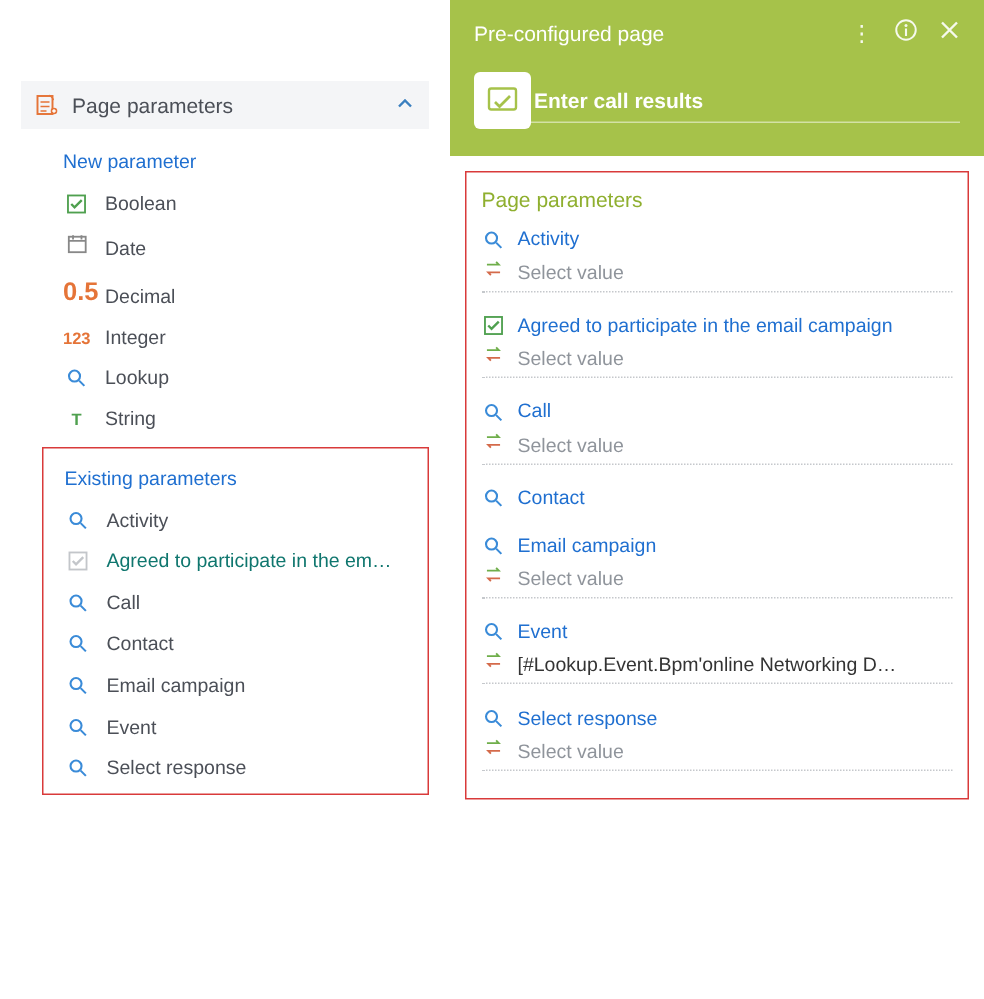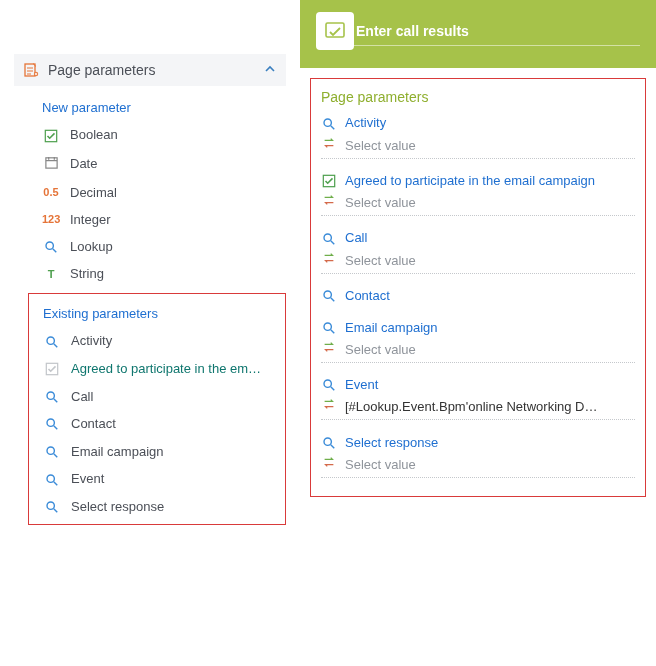--- a/index.html
+++ b/index.html
@@ -40,21 +40,21 @@
     margin-left: auto;
     color: #3a7fbf;
   }
   .link-blue {
     color: #1f6fd0;
     padding: 6px 6px 6px 28px;
     cursor: pointer;
   }
   .param-item {
     display: flex;
-    align-items: center;
+    align-items: flex-end;
     padding: 6px 6px 6px 28px;
     color: #4b4f57;
     cursor: pointer;
   }
   .param-item .ico {
     width: 18px;
     text-align: center;
     margin-right: 10px;
     font-size: 13px;
   }
@@ -190,21 +190,21 @@
       </div>
       <div class="param-item">
         <span class="ico"><svg width="15" height="15" viewBox="0 0 16 16">
             <rect x="2" y="3" width="12" height="11" fill="none" stroke="#888" stroke-width="1.3"></rect>
             <path d="M2 6h12" stroke="#888" stroke-width="1.3"></path>
             <path d="M5 2v3M11 2v3" stroke="#888" stroke-width="1.3"></path>
           </svg></span>
         <span>Date</span>
       </div>
       <div class="param-item">
-        <span class="ico" style="color:#e57438;font-weight:600;font-size:11px">0.5</span>
+        <span class="ico" style="color:#e57438;font-weight:600;font-size:17px">0.5</span>
         <span>Decimal</span>
       </div>
       <div class="param-item">
         <span class="ico" style="color:#e57438;font-weight:600;font-size:11px">123</span>
         <span>Integer</span>
       </div>
       <div class="param-item">
         <span class="ico glyph-lookup"><svg viewBox="0 0 16 16">
             <circle cx="6.5" cy="6.5" r="4.2" fill="none" stroke="#3a8bd8" stroke-width="1.6"></circle>
             <path d="M10 10l4 4" stroke="#3a8bd8" stroke-width="1.6"></path>
@@ -268,20 +268,38 @@
               <path d="M10 10l4 4" stroke="#3a8bd8" stroke-width="1.6"></path>
             </svg></span>
           <span>Select response</span>
         </div>
       </div>
   </div>
 </div>
 
 <div class="right-panel">
   <div class="right-header">
+    <div class="top-row">
+      <div class="title">Pre-configured page</div>
+      <div class="hdr-icons">
+        <span>⋮</span>
+        <span>
+          <svg width="16" height="16" viewBox="0 0 16 16">
+              <circle cx="8" cy="8" r="6.5" fill="none" stroke="#fff" stroke-width="1.3"></circle>
+              <circle cx="8" cy="5" r="1" fill="#fff"></circle>
+              <rect x="7.3" y="7" width="1.4" height="5" fill="#fff"></rect>
+            </svg>
+        </span>
+        <span>
+          <svg width="14" height="14" viewBox="0 0 14 14">
+              <path d="M2 2l10 10M12 2L2 12" stroke="#fff" stroke-width="1.6"></path>
+            </svg>
+        </span>
+      </div>
+    </div>
     <div class="input-row">
       <div class="page-icon">
         <svg width="24" height="24" viewBox="0 0 24 24">
             <rect x="3" y="4" width="18" height="14" rx="1.5" fill="none" stroke="#a6c24a" stroke-width="1.6"></rect>
             <path d="M7 13l3 3 7-7" fill="none" stroke="#a6c24a" stroke-width="1.8"></path>
           </svg>
       </div>
       <input class="title-input" type="text" value="Enter call results" style="">
     </div>
   </div>

